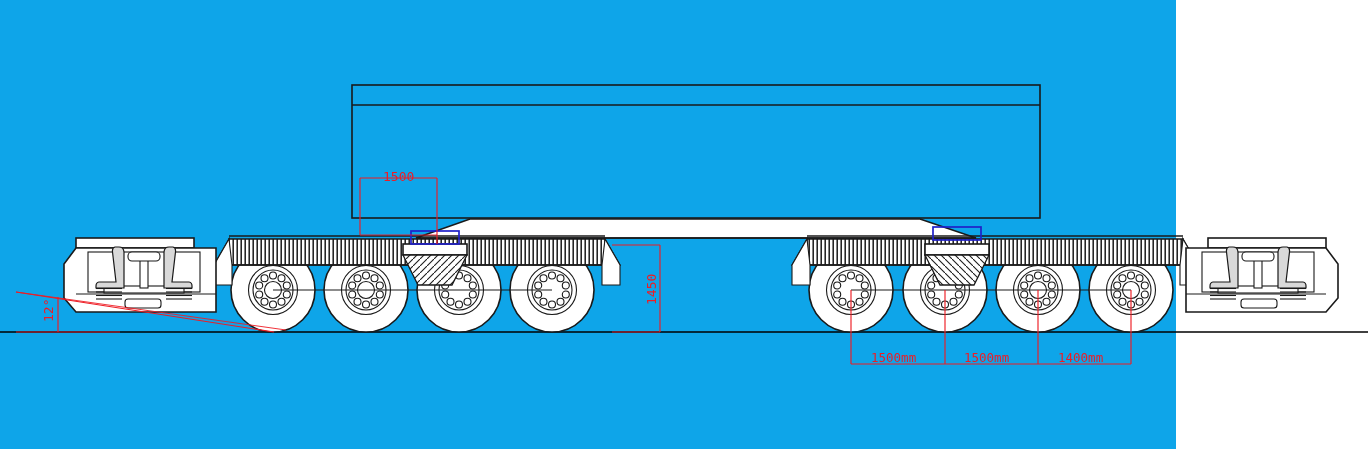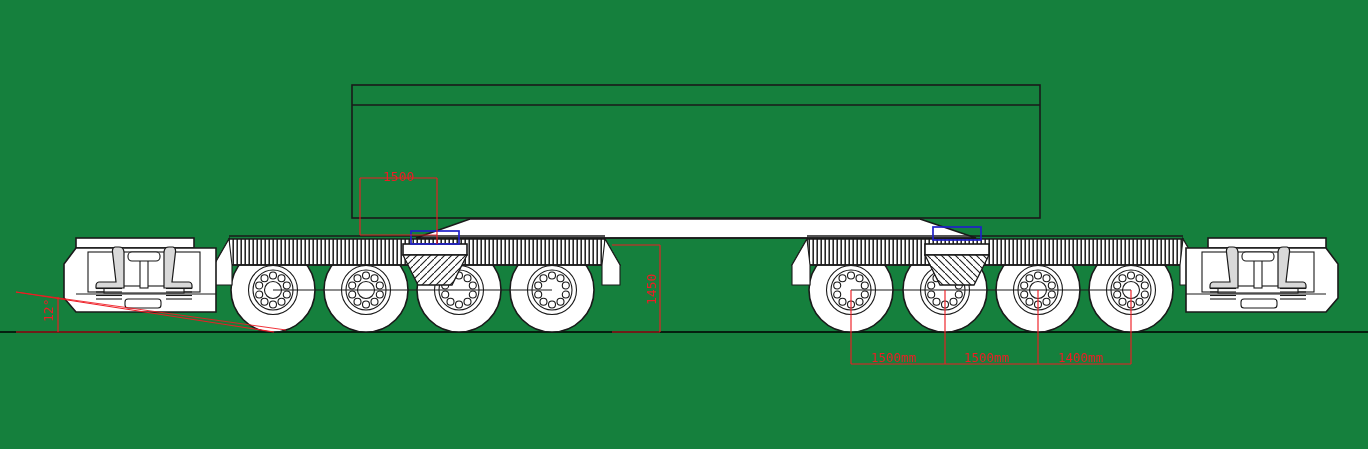--- a/index.html
+++ b/index.html
@@ -9,23 +9,23 @@
     background: #ffffff;
   }
   body {
     width: 1368px;
     height: 449px;
     overflow: hidden;
     font-family: "Liberation Sans", sans-serif;
   }
   #drawing-root {
     position: relative;
-    width: 1368px;
+    width: 1176px;
     height: 449px;
-    background: #15803d;
+    background: #0ea5e9;
   }
   svg#drawing {
     display: block;
     width: 1368px;
     height: 449px;
   }
   .blk       { stroke: #1a1a1a; fill: none; stroke-width: 1.6; }
   .blk-thin  { stroke: #1a1a1a; fill: none; stroke-width: 1.1; }
   .blk-fill  { stroke: #1a1a1a; fill: #ffffff; stroke-width: 1.6; }
   .blk-fill-thin { stroke: #1a1a1a; fill: #ffffff; stroke-width: 1.1; }

